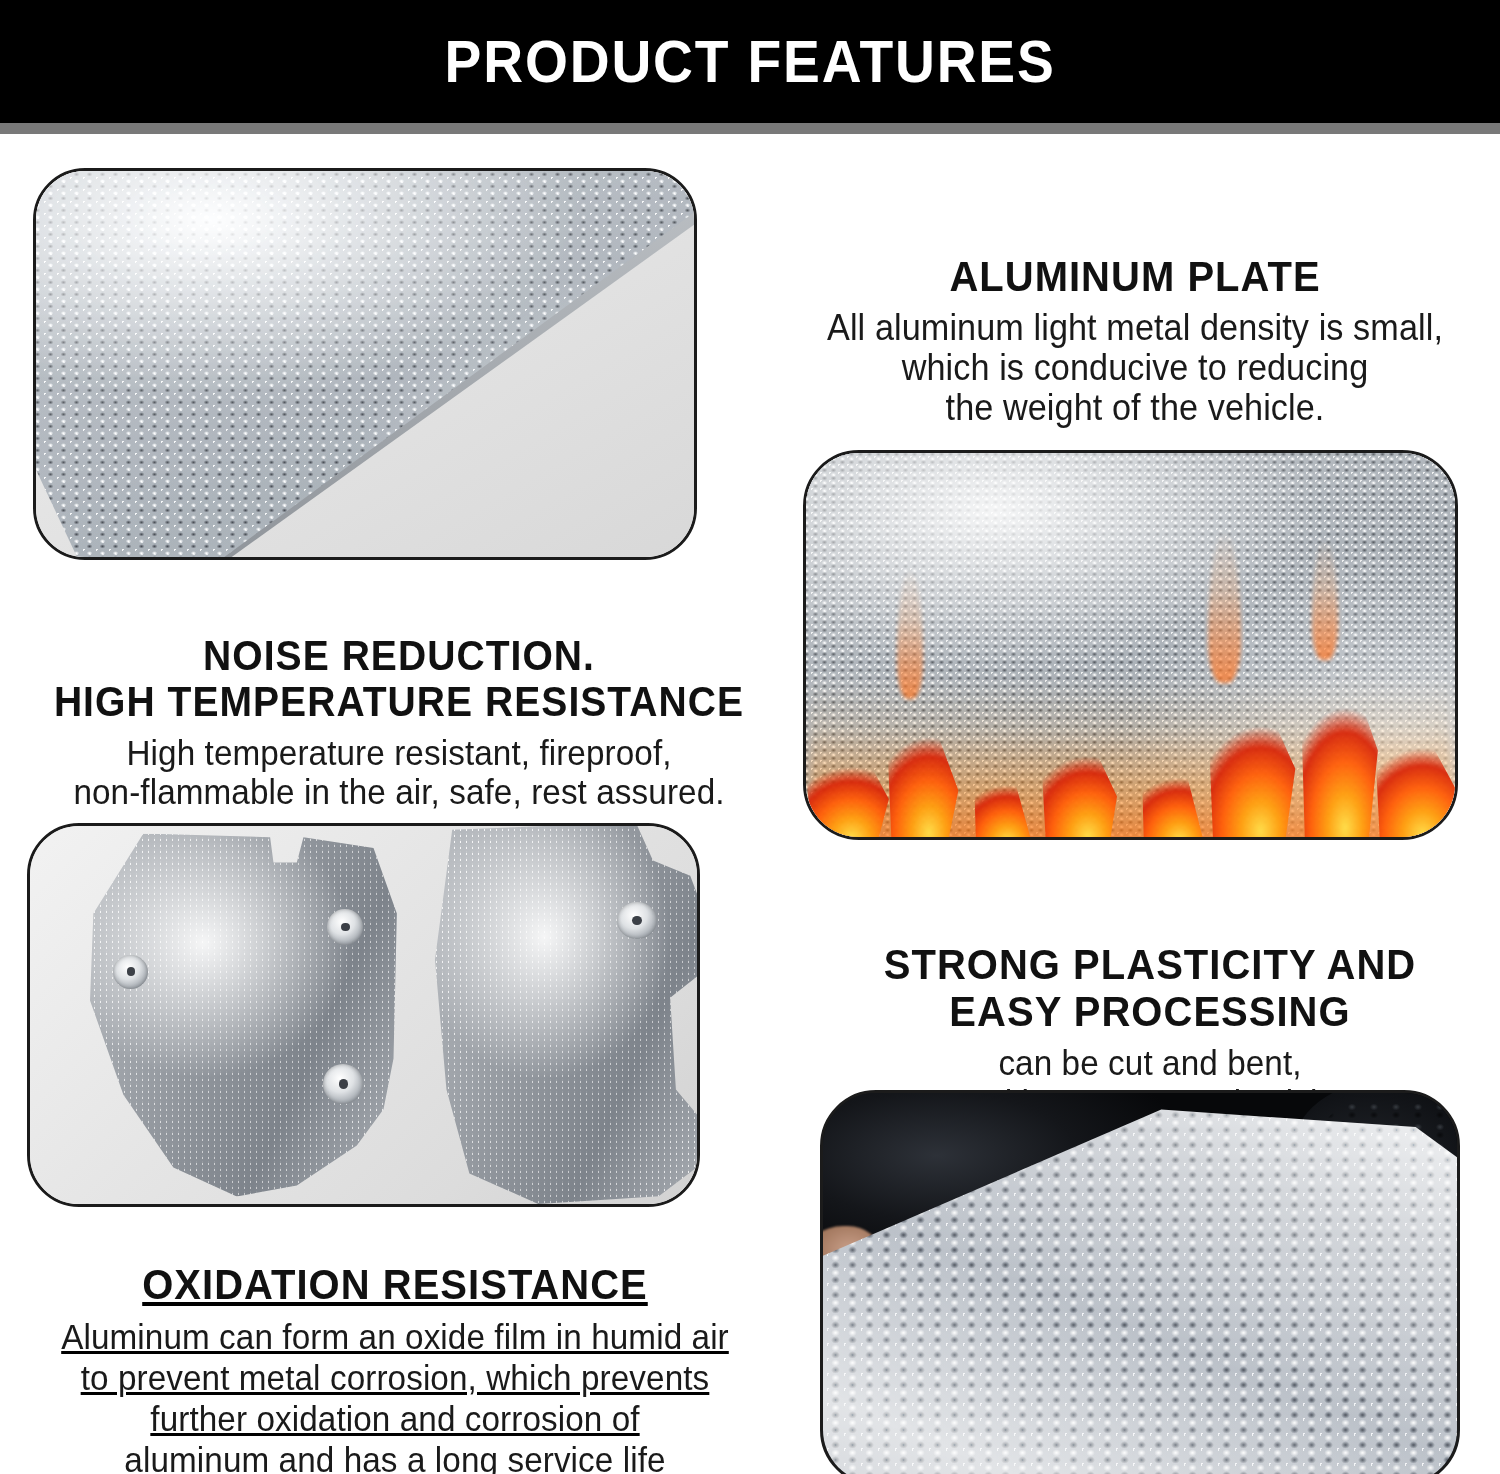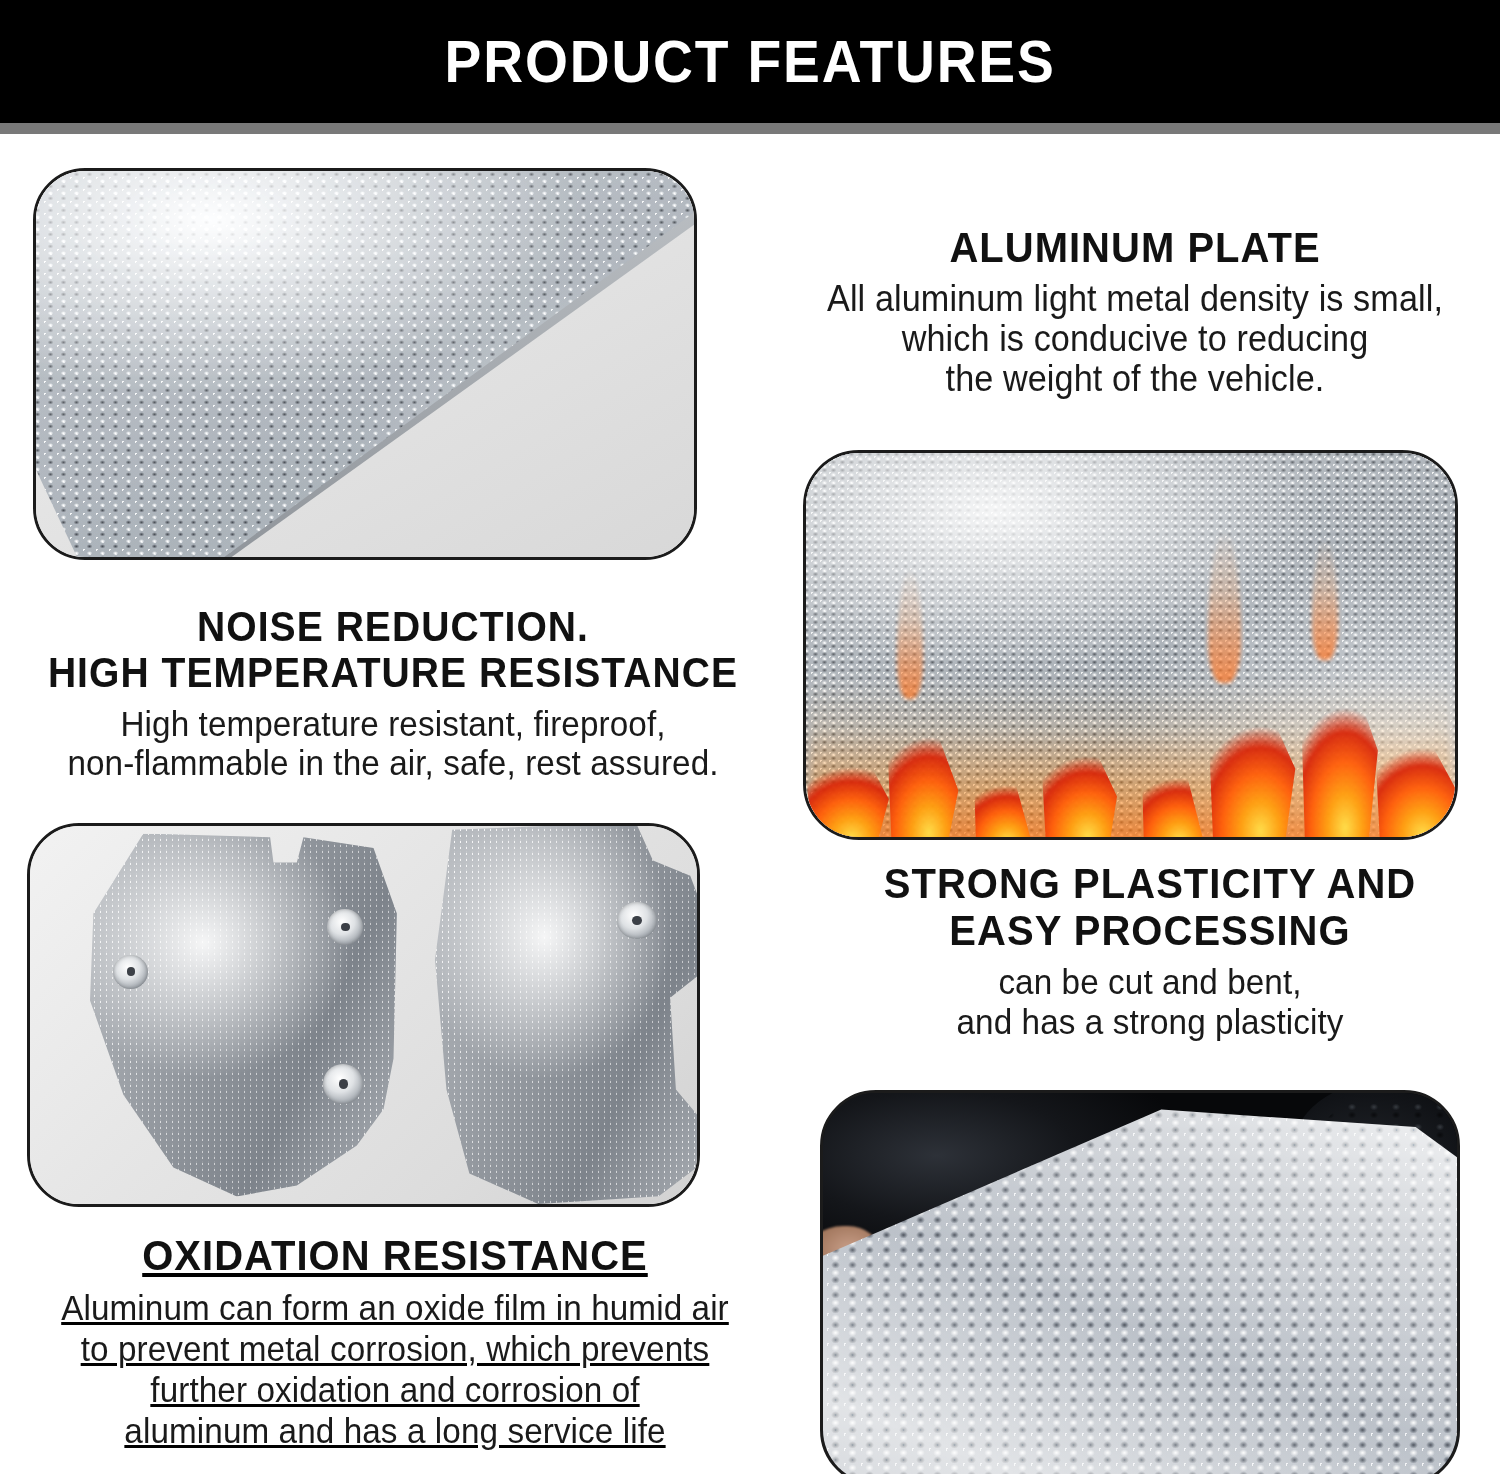--- a/index.html
+++ b/index.html
@@ -42,21 +42,21 @@
   }
   .header-divider {
     position: absolute;
     left: 0; top: 123px;
     width: 1500px;
     height: 11px;
     background: #797979;
   }
 
   
-  .txt-block { position: absolute; text-align: center; }
+  .txt-block { position: absolute; text-align: center; margin-top: 29px; }
   .feature-heading {
     font-family: "Liberation Sans Narrow", "Liberation Sans", sans-serif;
     font-weight: 700;
     color: #111111;
     font-size: 43px;
     line-height: 47px;
     letter-spacing: 1.1px;
     transform: scaleX(0.93);
     white-space: pre-line;
   }
@@ -67,22 +67,22 @@
     font-size: 36px;
     line-height: 40px;
     letter-spacing: 0.1px;
     transform: scaleX(0.95);
     white-space: pre-line;
     margin-top: 8px;
   }
 
   
   #tb-aluminum { left: 770px; top: 224px; width: 730px; }
-  #tb-noise    { left: 8px;   top: 604px; width: 770px; }
-  #tb-plastic  { left: 800px; top: 860px; width: 700px; text-align: center; }
+  #tb-noise    { left: 14px;   top: 604px; width: 770px; }
+  #tb-plastic  { left: 800px; top: 912px; width: 700px; text-align: center; }
   #tb-oxid     { left: 0px;   top: 1232px; width: 790px; text-decoration: underline; }
 
   #tb-noise .feature-heading { font-size: 42px; line-height: 46px; }
   #tb-noise .feature-body { font-size: 35px; line-height: 39px; }
   #tb-oxid  .feature-body { font-size: 35px; line-height: 41px; }
   #tb-plastic .feature-body { font-size: 35px; line-height: 40px; }
 
   
   .photo {
     position: absolute;

